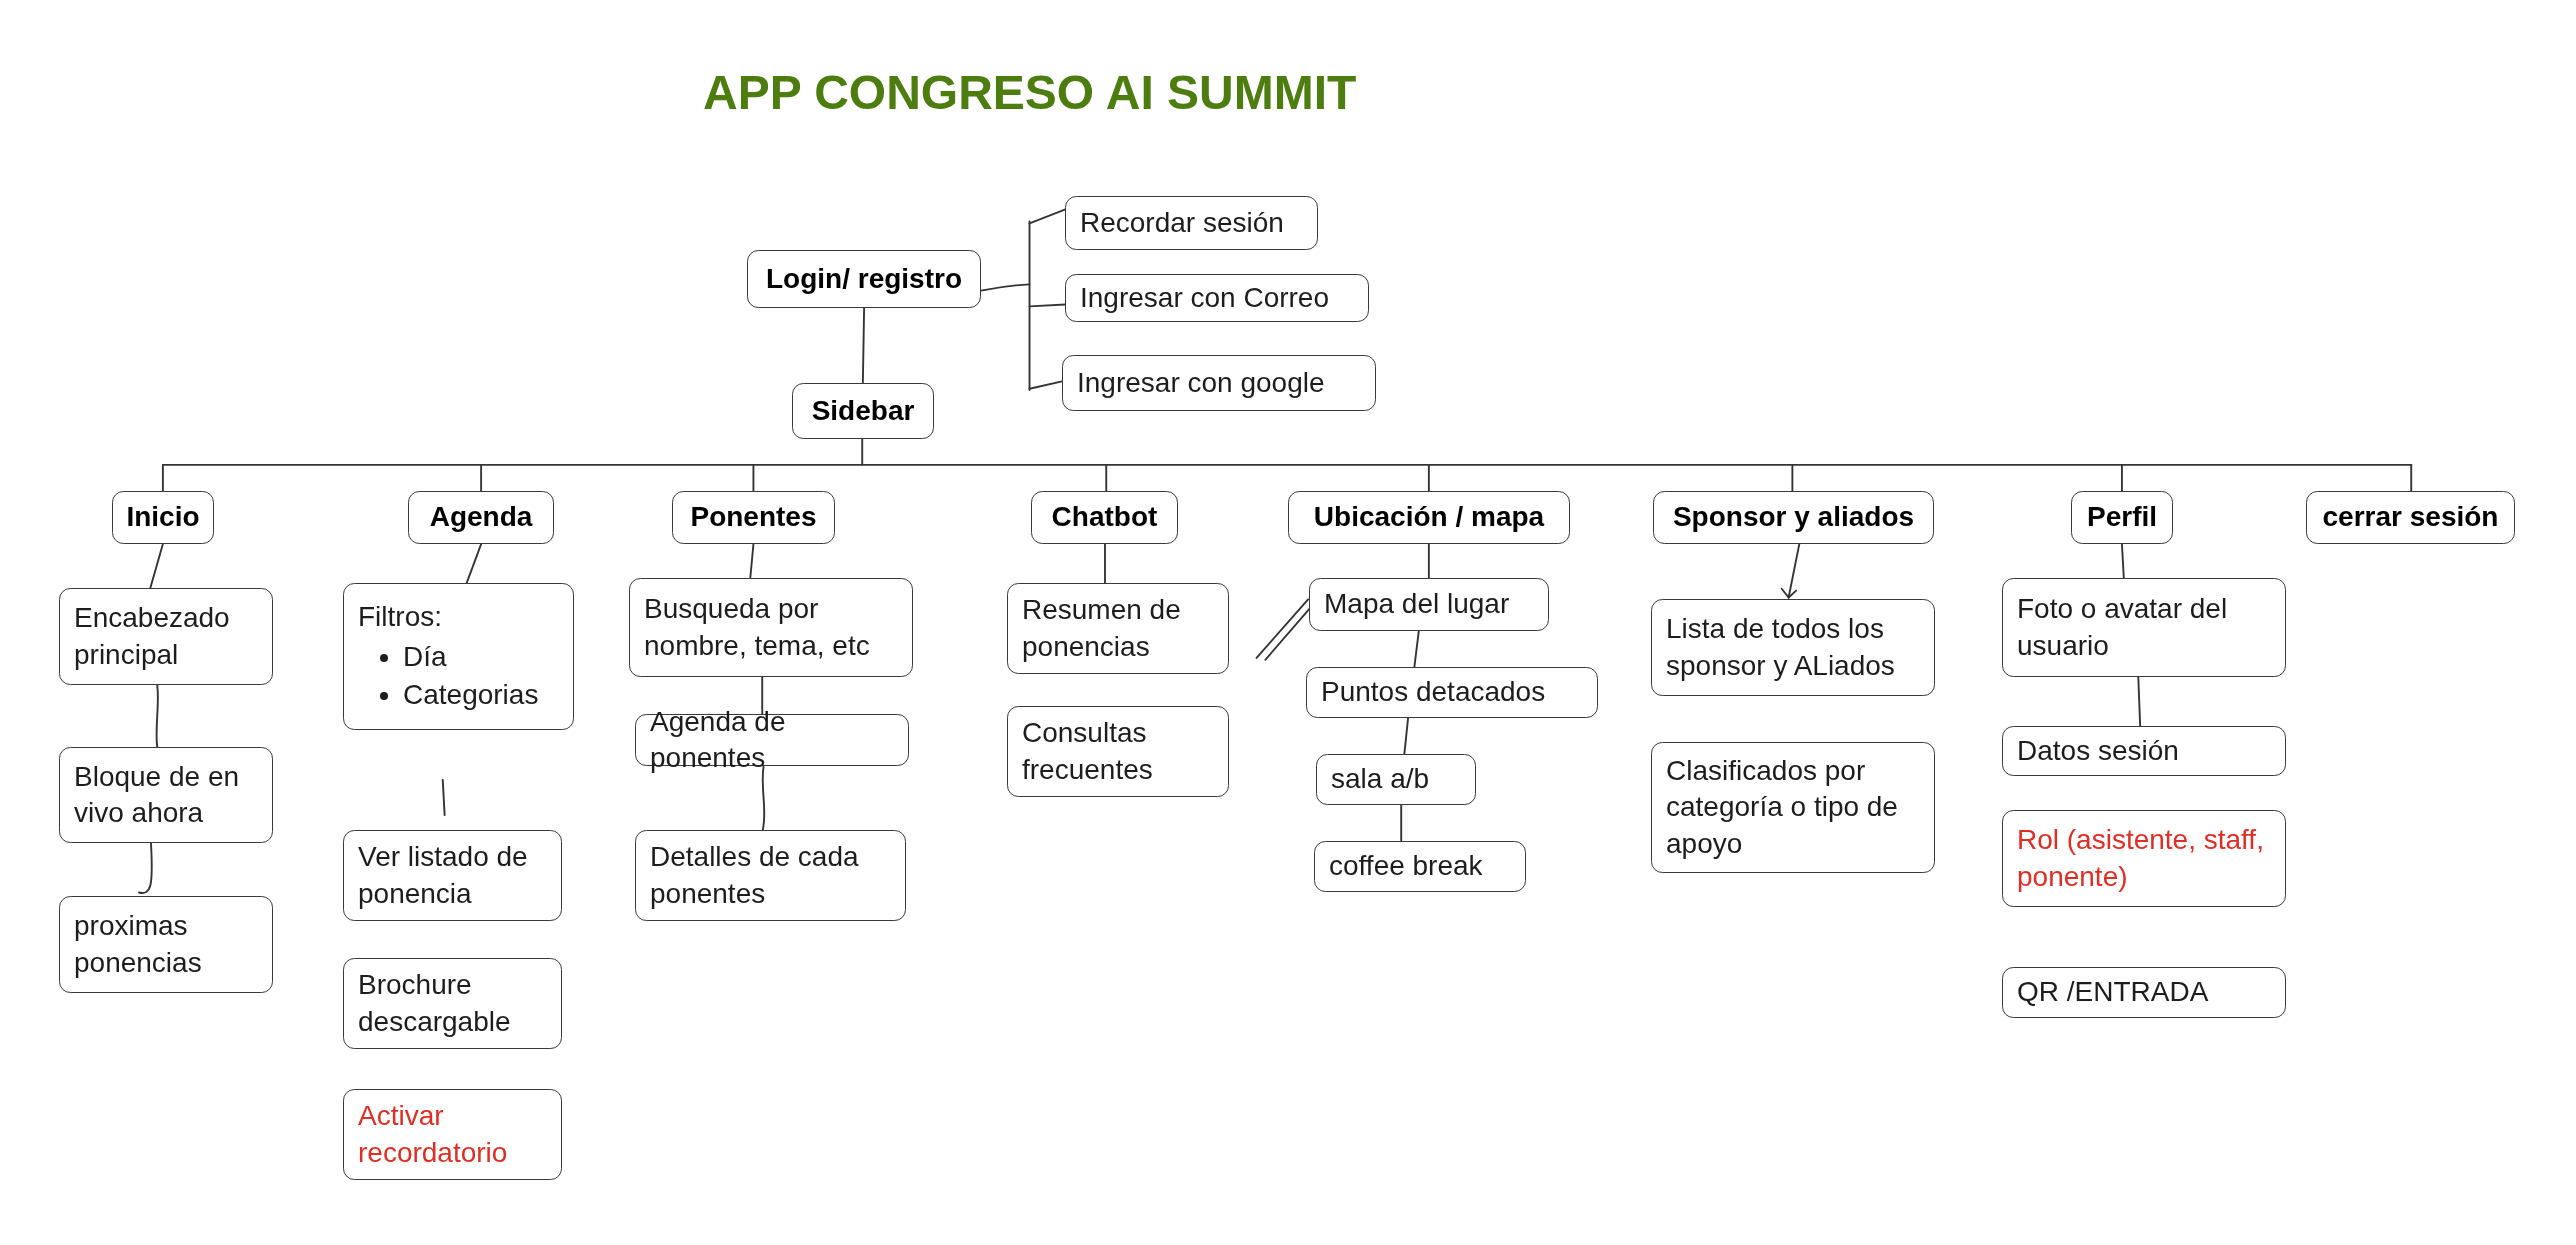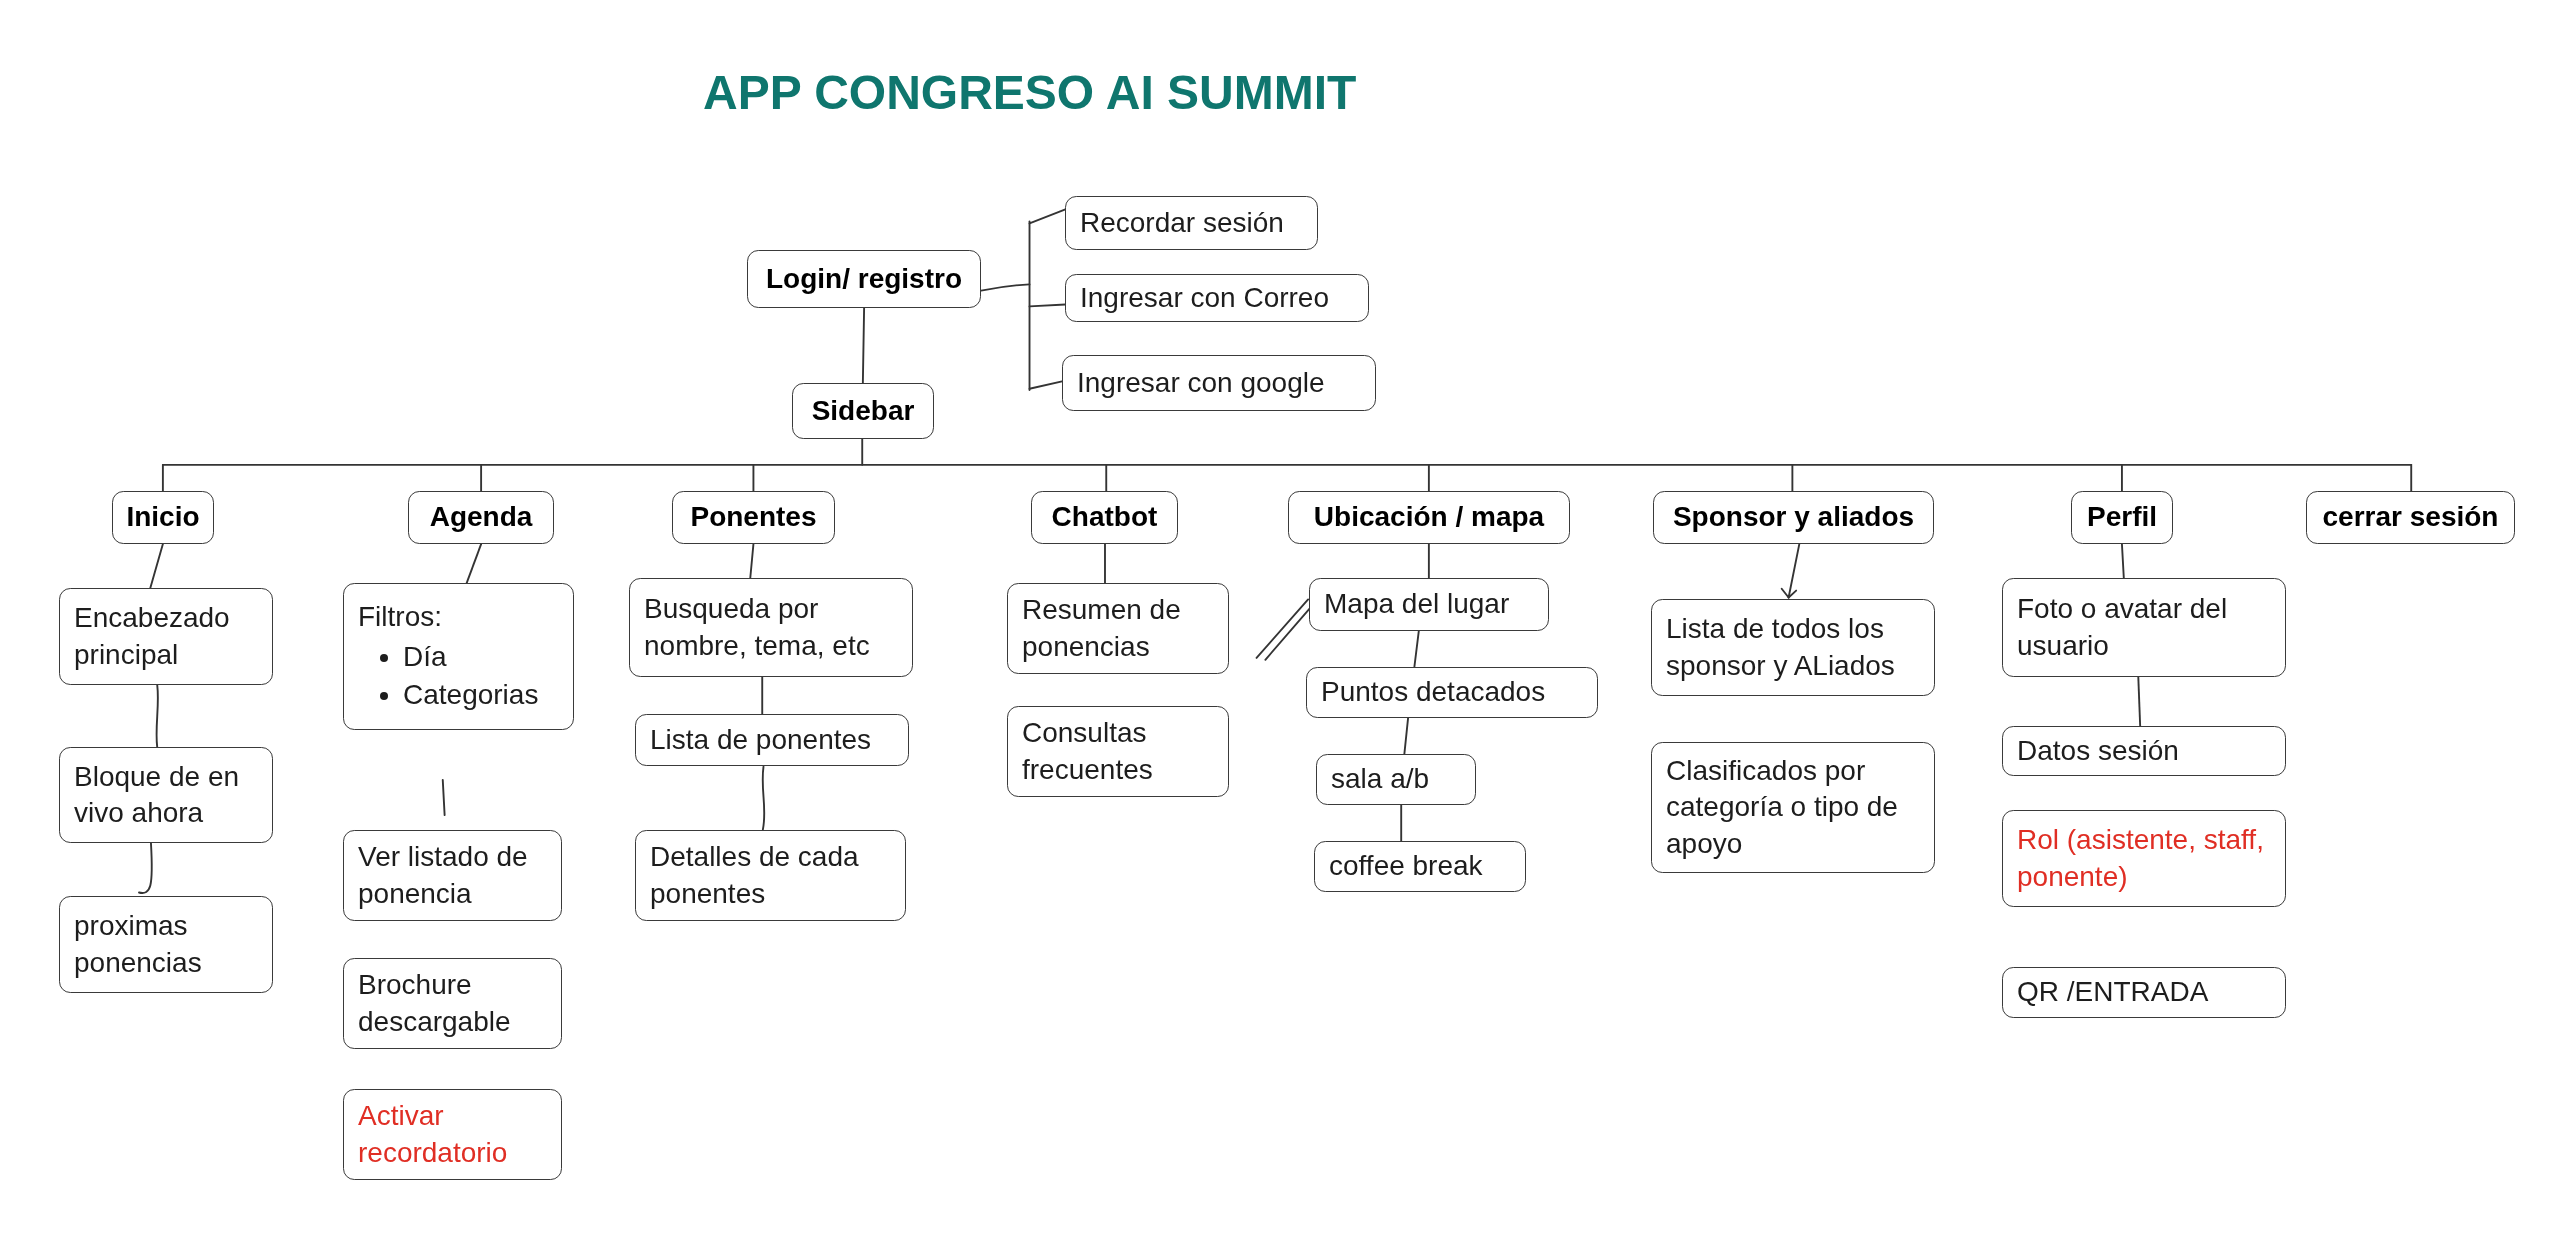--- a/index.html
+++ b/index.html
@@ -1,19 +1,19 @@
 <!DOCTYPE html>
 <html style="--red: #e02e24;font-size:10px"><head>
 <meta charset="utf-8">
 <style>
   html,body{margin:0;padding:0;background:#ffffff;}
   .canvas{position:relative;width:2576px;height:1246px;background:#ffffff;overflow:hidden;
           font-family:"Liberation Sans",sans-serif;color:#1d1d1d;}
   .title{position:absolute;left:703px;top:65px;font-size:48px;font-weight:800;
-         letter-spacing:0px;color:#0f766e;white-space:nowrap;}
+         letter-spacing:0px;color:#4d7c0f;white-space:nowrap;}
   svg.wires{position:absolute;left:0;top:0;width:2576px;height:1246px;}
   svg.wires path{stroke:#343434;stroke-width:3;fill:none;stroke-linecap:round;}
   .node{position:absolute;background:#fff;border:1.9px solid #3a3a3a;border-radius:11.3px;
         box-sizing:border-box;font-size:28px;line-height:1.3;
         display:flex;flex-direction:column;justify-content:center;
         padding:6px 14px;}
   .node.center{align-items:center;text-align:center;padding:5px 13px;}
   .node.bold{font-weight:bold;font-size:28px;color:#000;white-space:nowrap;}
   .node.red{color:var(--red,#e02e24);}
   .node ul{margin:2.5px 0 0 45px;padding:0;}
@@ -99,21 +99,21 @@
     <ul>
       <li>Día</li>
       <li>Categorias</li>
     </ul>
   </div>
   <div class="node" style="left:343px;top:830px;width:219px;height:91px">Ver listado de ponencia</div>
   <div class="node" style="left:343px;top:958px;width:219px;height:91px">Brochure descargable</div>
   <div class="node red" style="left:343px;top:1089px;width:219px;height:91px">Activar recordatorio</div>
 
   <div class="node" style="left:629px;top:578px;width:284px;height:99px">Busqueda por nombre, tema, etc</div>
-  <div class="node" style="left:635px;top:714px;width:274px;height:52px">Lista de ponentes</div>
+  <div class="node" style="left:635px;top:714px;width:274px;height:52px">Agenda de ponentes</div>
   <div class="node" style="left:635px;top:830px;width:271px;height:91px">Detalles de cada ponentes</div>
 
   <div class="node" style="left:1007px;top:583px;width:222px;height:91px">Resumen de ponencias</div>
   <div class="node" style="left:1007px;top:706px;width:222px;height:91px">Consultas frecuentes</div>
 
   <div class="node" style="left:1309px;top:578px;width:240px;height:53px">Mapa del lugar</div>
   <div class="node" style="left:1306px;top:667px;width:292px;height:51px">Puntos detacados</div>
   <div class="node" style="left:1316px;top:754px;width:160px;height:51px">sala a/b</div>
   <div class="node" style="left:1314px;top:841px;width:212px;height:51px">coffee break</div>
 

